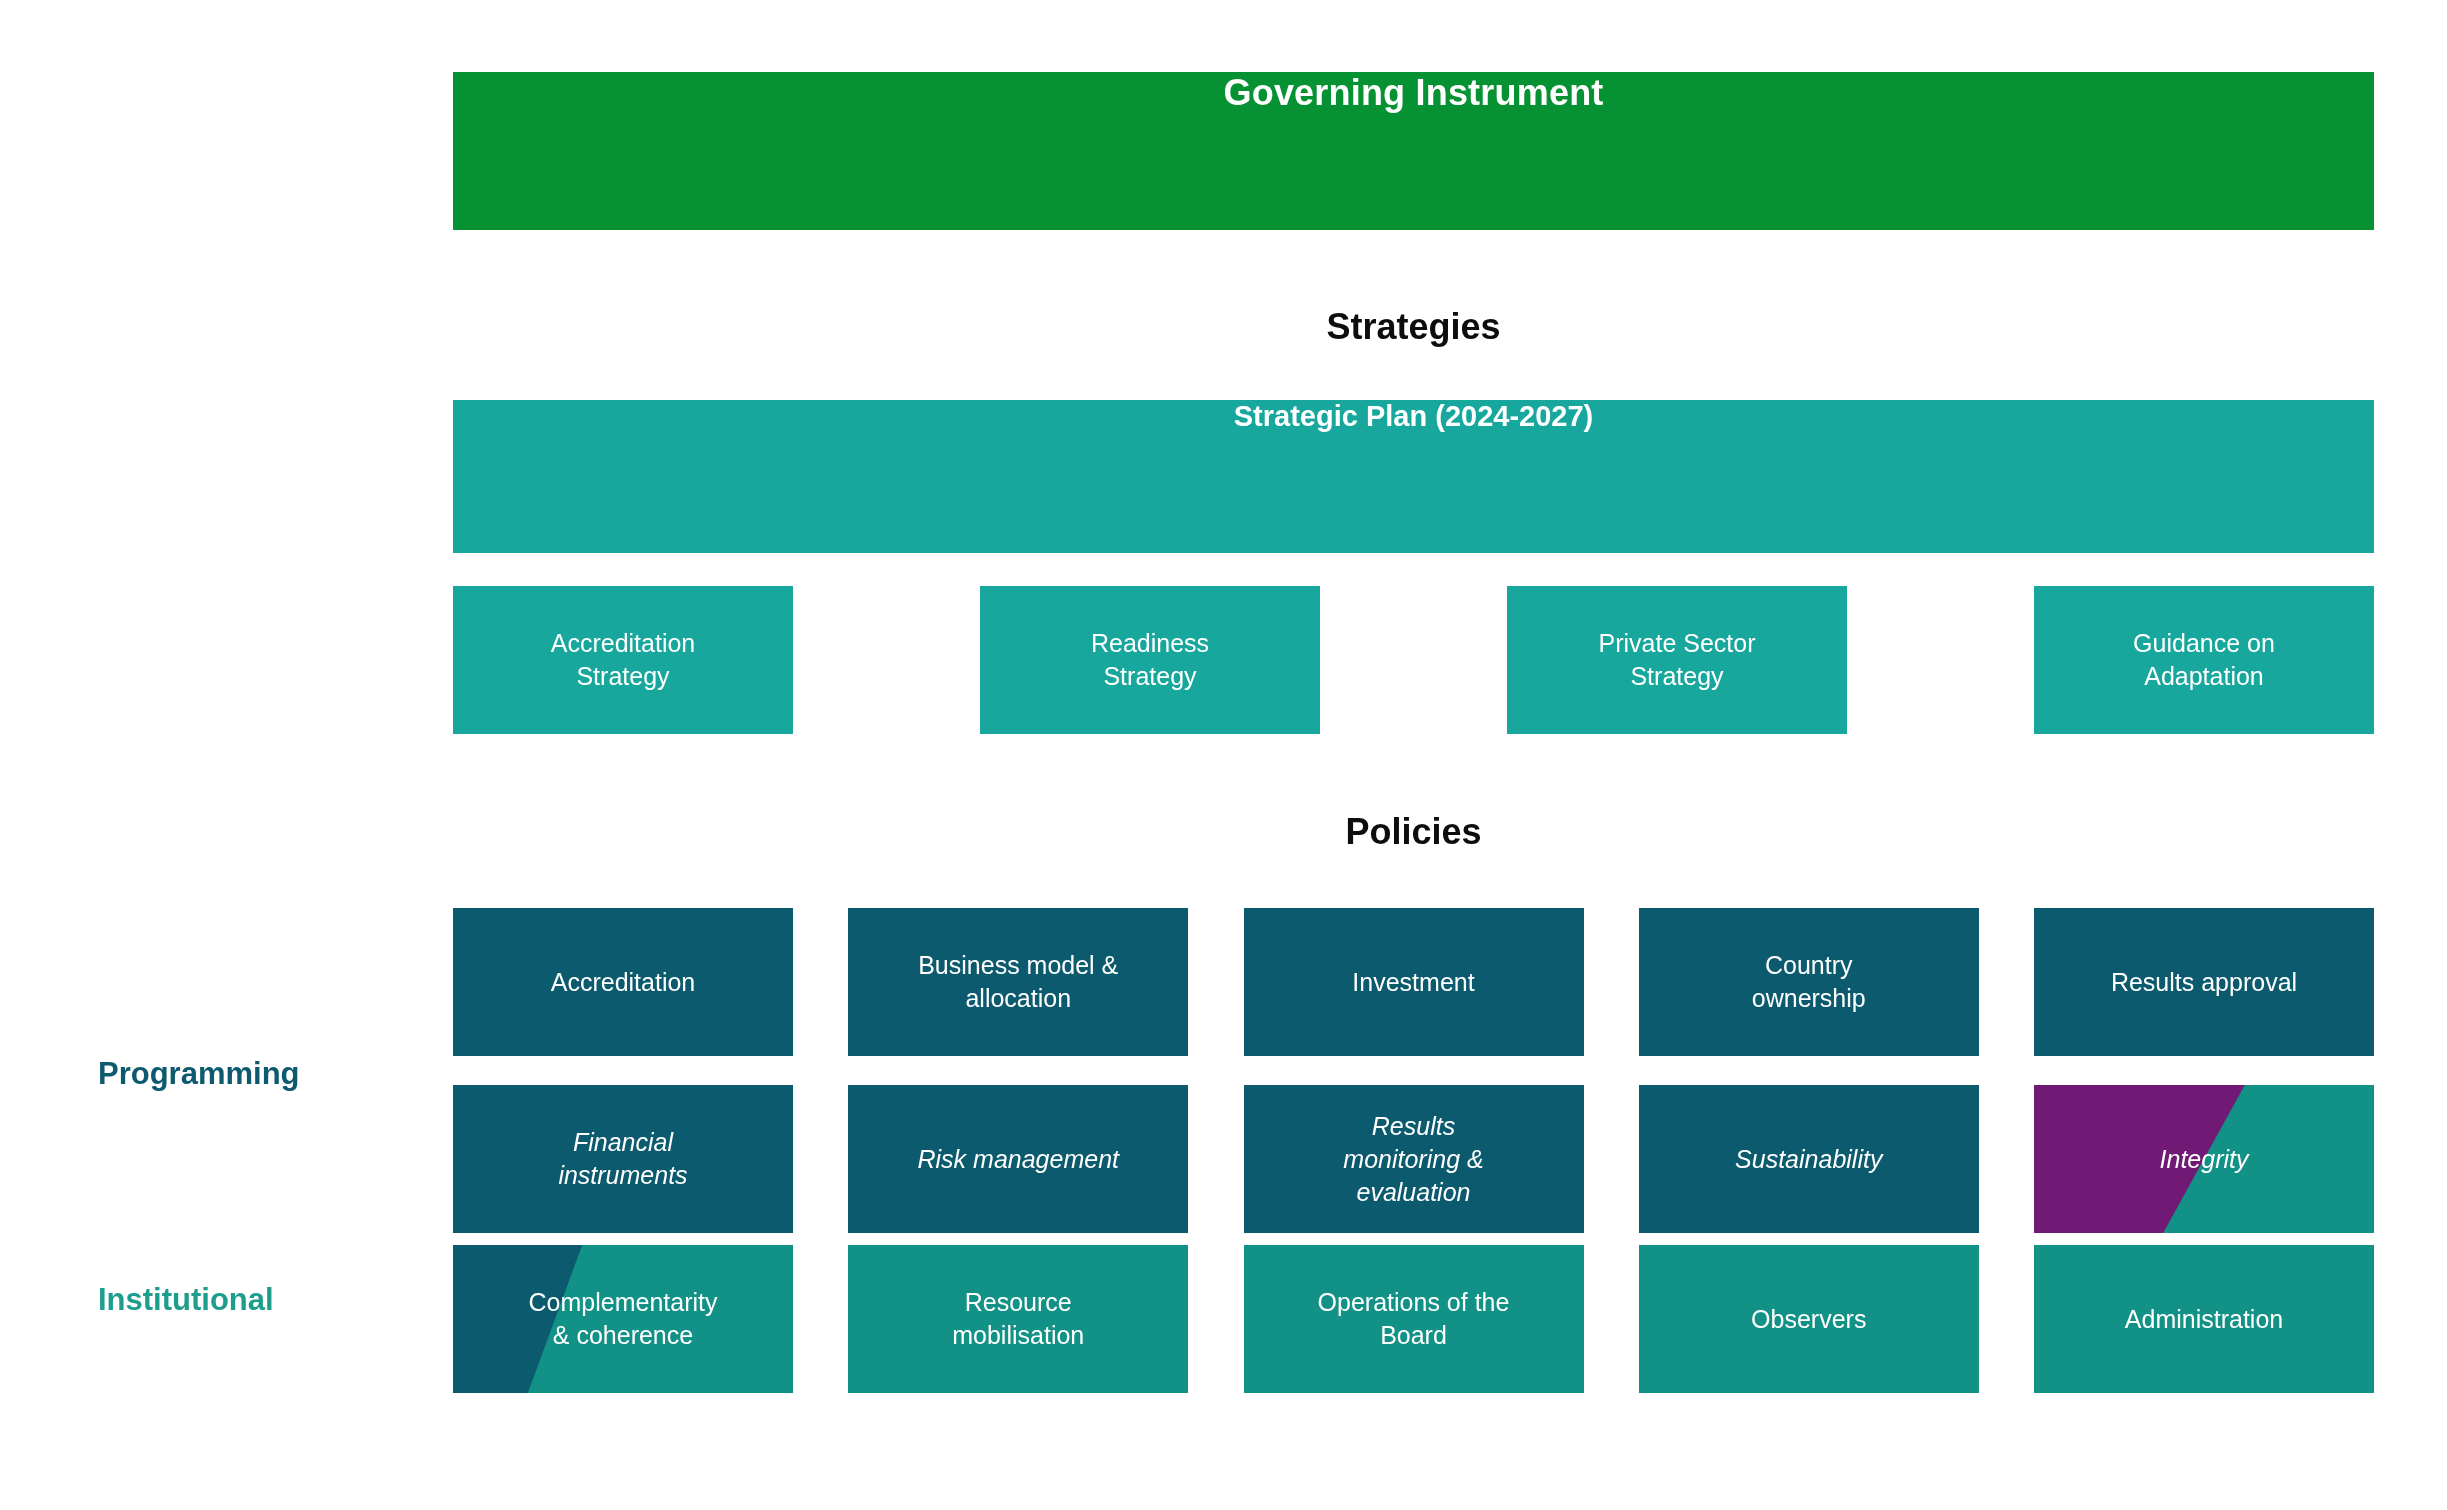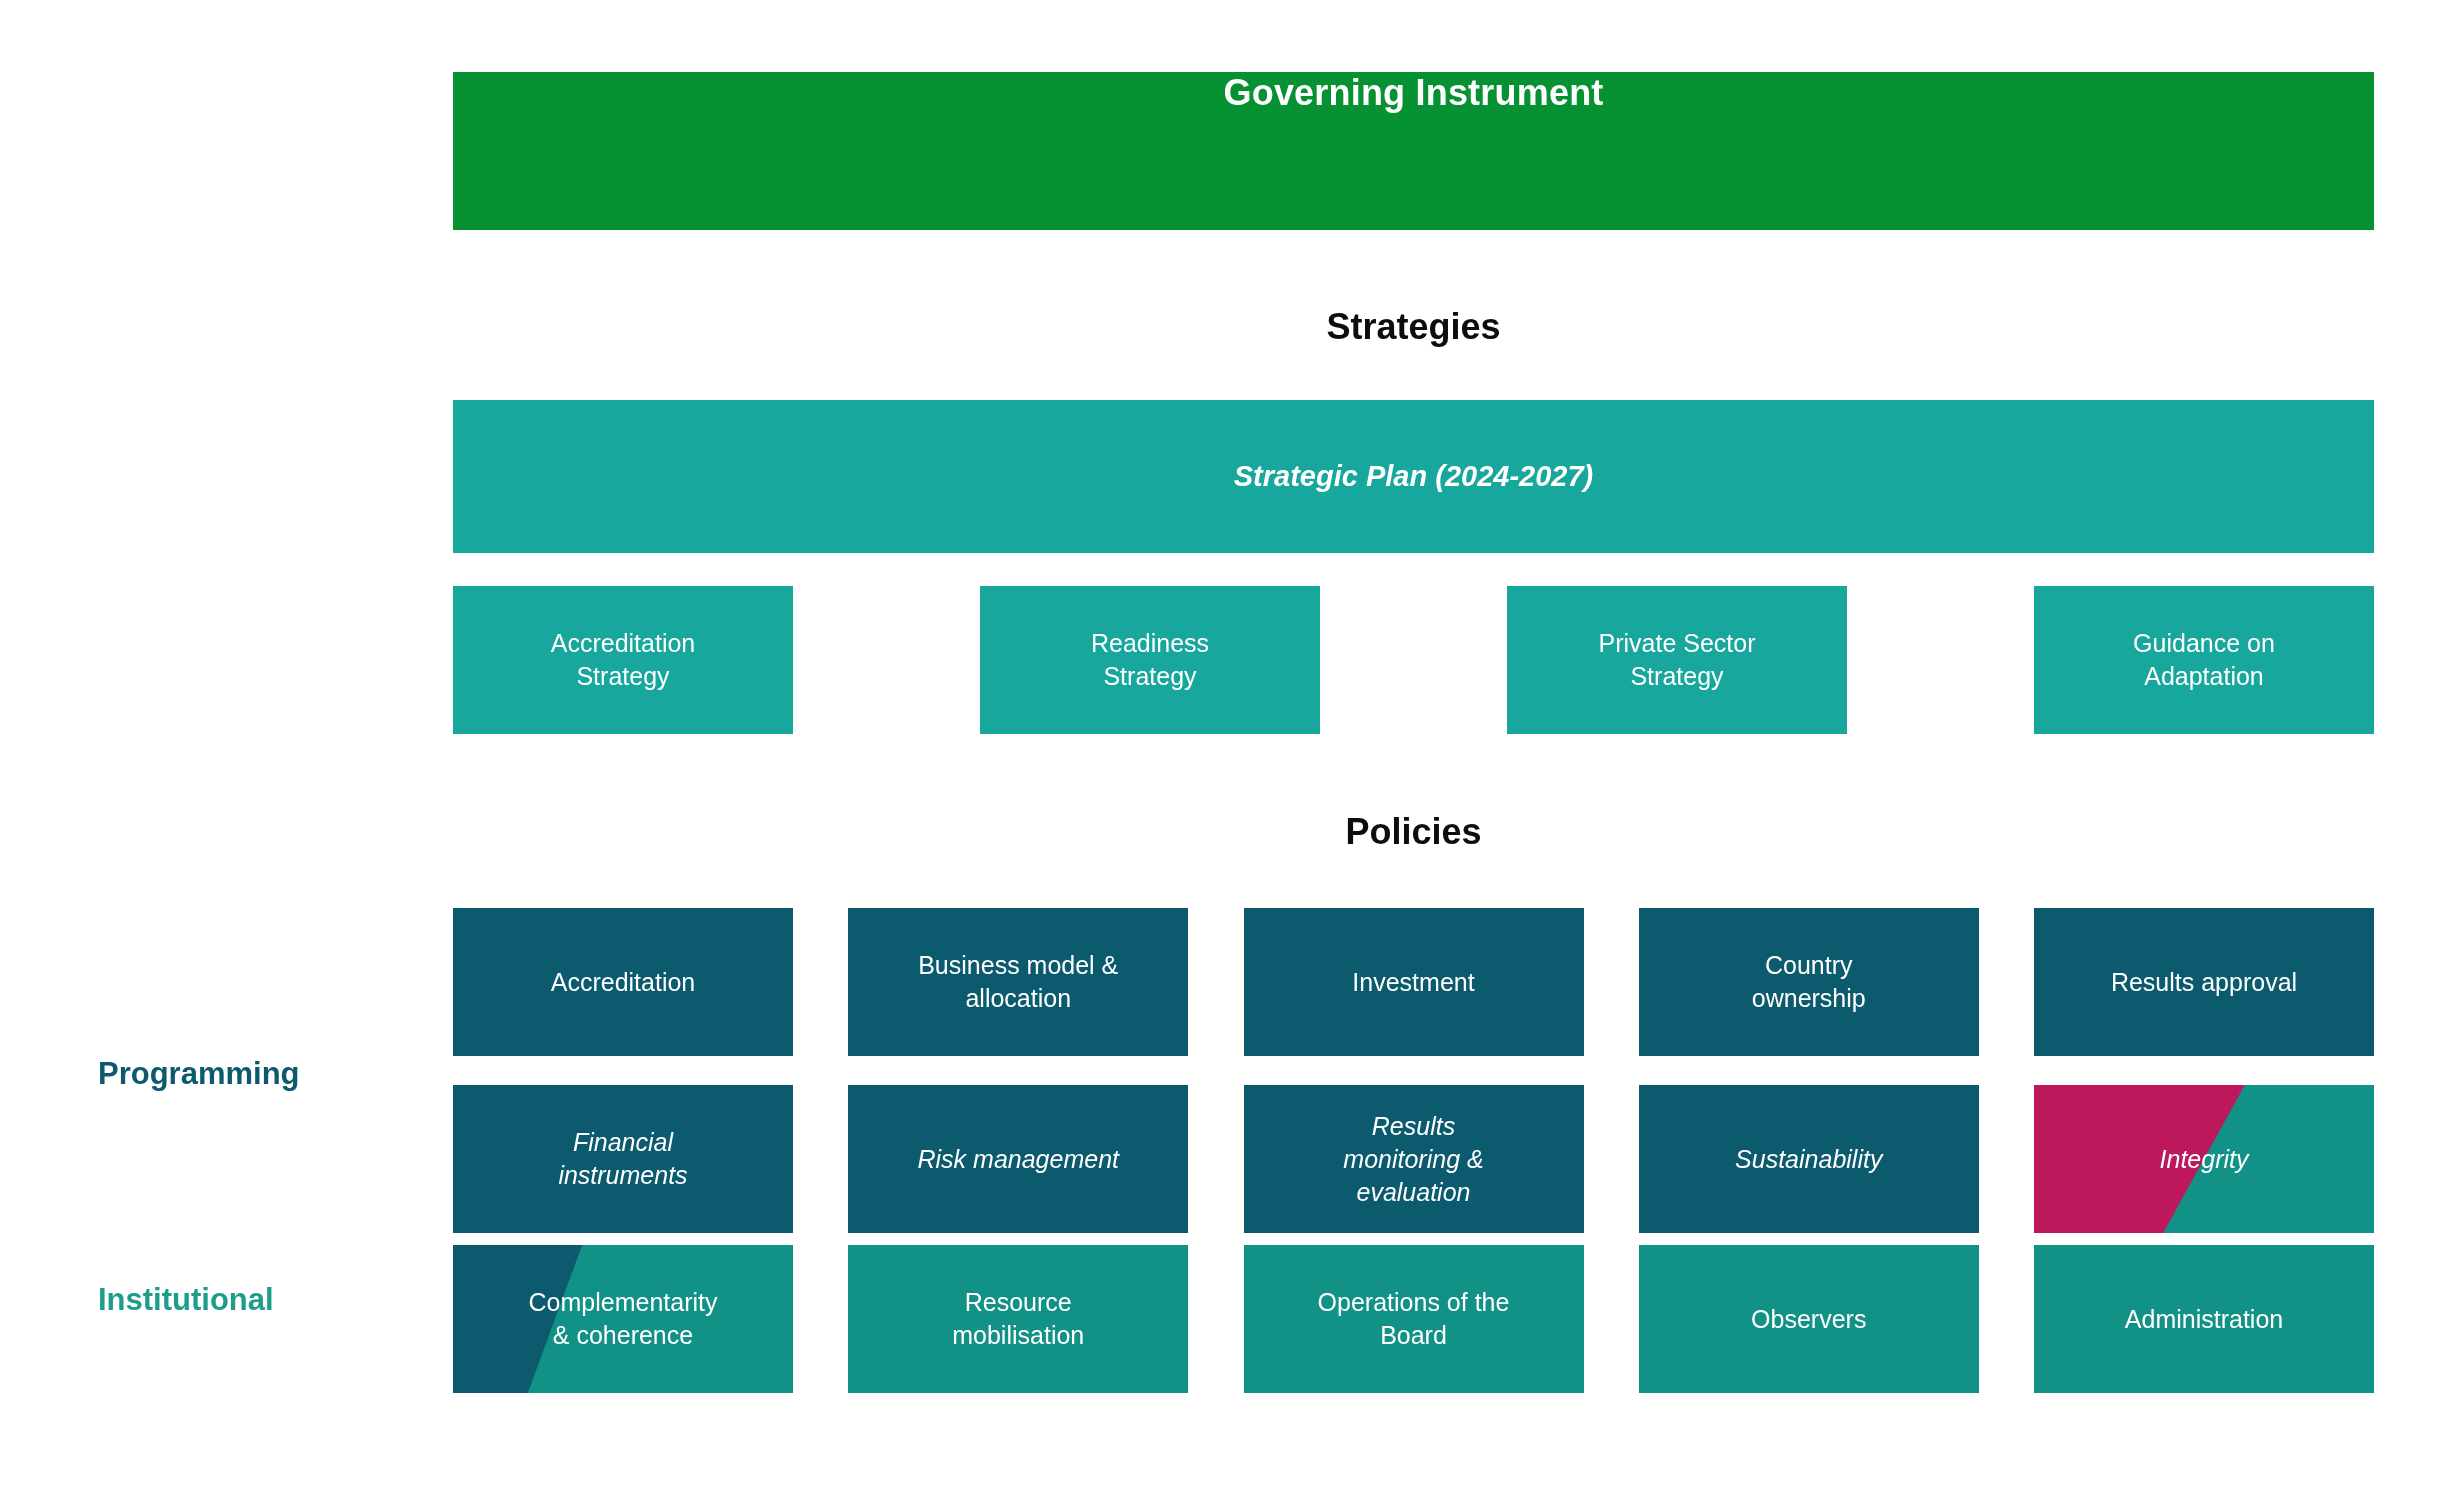--- a/index.html
+++ b/index.html
@@ -53,23 +53,22 @@
 
   
   .strategic-bar {
     position: absolute;
     left: 453px;
     top: 400px;
     width: 1921px;
     height: 153px;
     background: #17a79d;
     display: flex;
-    align-items: center;
+    align-items: flex-start;
     justify-content: center;
-    font-style: italic;
   }
   .strategic-bar .label {
     color: #ffffff;
     font-size: 29px;
     font-weight: bold;
   }
 
   
   .row {
     position: absolute;
@@ -100,21 +99,21 @@
     text-align: center;
     padding: 0 13.4px;
     white-space: pre-line;
   }
 
   .card.teal-light { background: #17a79d; }
   .card.deep-blue  { background: #0b5a6e; }
   .card.teal-dark  { background: #129186; }
 
   
-  .card.split-blue-teal { background: #be185d; }
+  .card.split-blue-teal { background: #701a75; }
   .card.split-blue-teal::after {
     content: "";
     position: absolute;
     inset: 0;
     z-index: 1;
     background: #129186;
     clip-path: polygon(62% 0%, 100% 0%, 100% 100%, 38% 100%);
   }
   .card.split-teal-blue { background: #129186; }
   .card.split-teal-blue::after {

